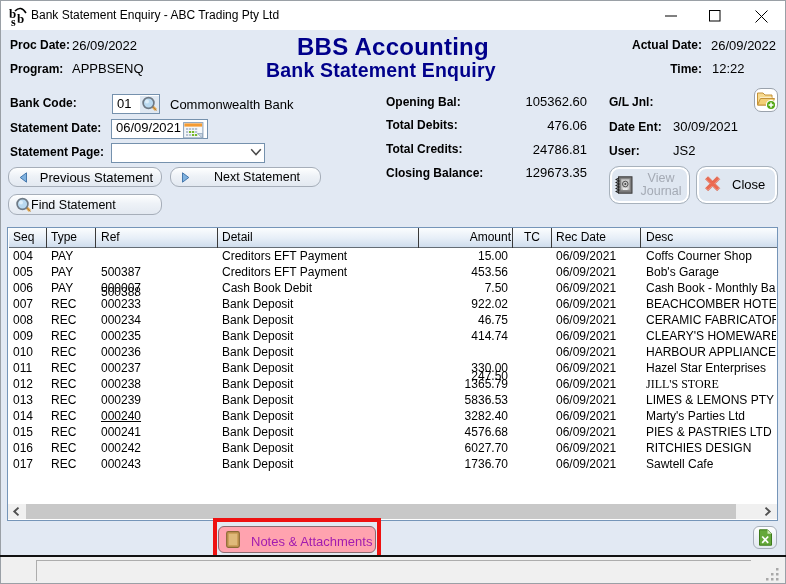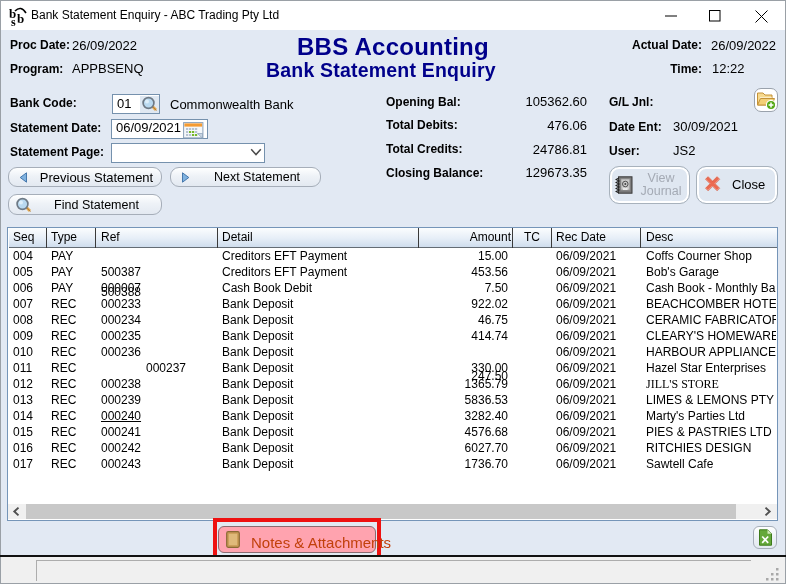--- a/index.html
+++ b/index.html
@@ -99,21 +99,21 @@
 <div class="abs" style="left:31px; top:170px; width:131px; text-align:center; font-size:13px;">Previous Statement</div>
 <svg class="abs" style="left:19px; top:172px;" width="9" height="11" viewBox="0 0 9 11">
   <path d="M7.5 0.8 L1.2 5.5 L7.5 10.2 Z" fill="#7fb2e0" stroke="#3a6ea5" stroke-width="0.9"></path>
 </svg>
 <div class="btn" style="left:170px; top:167px; width:151px; height:20px;"></div>
 <div class="abs" style="left:193px; top:170px; width:128px; text-align:center; font-size:12.5px;">Next Statement</div>
 <svg class="abs" style="left:181px; top:172px;" width="9" height="11" viewBox="0 0 9 11">
   <path d="M1.5 0.8 L7.8 5.5 L1.5 10.2 Z" fill="#7fb2e0" stroke="#3a6ea5" stroke-width="0.9"></path>
 </svg>
 <div class="btn" style="left:8px; top:194px; width:154px; height:21px;"></div>
-<div class="abs" style="left:31px; top:198px; width:131px; text-align:center; font-size:12.5px;">Find Statement</div>
+<div class="abs" style="left:31px; top:198px; width:131px; font-size:12.5px;">Find Statement</div>
 <svg class="abs" style="left:14px; top:196px;" width="20" height="19" viewBox="0 0 20 19">
   <line x1="12.5" y1="11.5" x2="16" y2="15" stroke="#e0a54e" stroke-width="2.8"></line>
   <line x1="12.5" y1="11.5" x2="16.5" y2="15.5" stroke="#b5823c" stroke-width="1"></line>
   <circle cx="8.5" cy="8" r="5.4" fill="#b9d9f0" stroke="#6e7a86" stroke-width="1.7"></circle>
   <circle cx="7" cy="6.5" r="2" fill="#ddeefa" stroke="none"></circle>
 </svg>
 
 <div class="lbl" style="left:386px; top:94.5px;">Opening Bal:</div>
 <div class="val" style="left:422px; top:94px; width:165px; text-align:right;">105362.60</div>
 <div class="lbl" style="left:386px; top:118px;">Total Debits:</div>
@@ -223,21 +223,21 @@
     <div class="cell" style="left:646px; top:328.5px; width:130px; overflow:hidden;">CLEARY'S HOMEWARES</div>
     <div class="cell" style="left:13px; top:344.5px;">010</div>
     <div class="cell" style="left:51px; top:344.5px;">REC</div>
     <div class="cell" style="left:101px; top:344.5px;">000236</div>
     <div class="cell" style="left:222px; top:344.5px;">Bank Deposit</div>
     <div class="cell" style="left:416px; top:344.5px; width:92px; text-align:right;margin-top:24px;">247.50</div>
     <div class="cell" style="left:556px; top:344.5px;">06/09/2021</div>
     <div class="cell" style="left:646px; top:344.5px; width:130px; overflow:hidden;">HARBOUR APPLIANCES</div>
     <div class="cell" style="left:13px; top:360.5px;">011</div>
     <div class="cell" style="left:51px; top:360.5px;">REC</div>
-    <div class="cell" style="left:101px; top:360.5px;margin-left:45px;">000237</div>
+    <div class="cell" style="left:101px; top:360.5px;">000237</div>
     <div class="cell" style="left:222px; top:360.5px;">Bank Deposit</div>
     <div class="cell" style="left:416px; top:360.5px; width:92px; text-align:right;">330.00</div>
     <div class="cell" style="left:556px; top:360.5px;">06/09/2021</div>
     <div class="cell" style="left:646px; top:360.5px; width:130px; overflow:hidden;">Hazel Star Enterprises</div>
     <div class="cell" style="left:13px; top:376.5px;">012</div>
     <div class="cell" style="left:51px; top:376.5px;">REC</div>
     <div class="cell" style="left:101px; top:376.5px;">000238</div>
     <div class="cell" style="left:222px; top:376.5px;">Bank Deposit</div>
     <div class="cell" style="left:416px; top:376.5px; width:92px; text-align:right;">1365.79</div>
     <div class="cell" style="left:556px; top:376.5px;">06/09/2021</div>
@@ -286,21 +286,21 @@
   <path d="M757.5 3.6 L761.7 7.5 L757.5 11.4" fill="none" stroke="#505050" stroke-width="1.9"></path>
 </svg>
 
 <div class="abs" style="left:213px; top:518px; width:168px; height:42px; border:4px solid #ee1111;"></div>
 <div class="abs" style="left:218px; top:526px; width:158px; height:27px; background:#ffa3af;
      border:1px solid #8a6a70; border-radius:6px;"></div>
 <svg class="abs" style="left:226px; top:531px;" width="14" height="17" viewBox="0 0 14 17">
   <rect x="0.7" y="0.7" width="12.6" height="15.6" rx="1.5" fill="#c89a56" stroke="#8a6a34" stroke-width="1.2"></rect>
   <rect x="2.8" y="2.8" width="8.4" height="11.4" fill="#dfb97a"></rect>
 </svg>
-<div class="abs" style="left:251px; top:533.5px; font-size:15px; color:#c2410c;">Notes &amp; Attachments</div>
+<div class="abs" style="left:251px; top:533.5px; font-size:13px; color:#a21caf;">Notes &amp; Attachments</div>
 
 <div class="btn" style="left:753px; top:526px; width:24px; height:23px; border-radius:6px;"></div>
 <svg class="abs" style="left:758px; top:529px;" width="15" height="17" viewBox="0 0 15 17">
   <path d="M1.5 0.8 L9.5 0.8 L13.5 4.8 L13.5 16.2 L1.5 16.2 Z" fill="#64a83a" stroke="#3d7a1a"></path>
   <path d="M9.5 0.8 L9.5 4.8 L13.5 4.8 Z" fill="#cfe8b8"></path>
   <path d="M4.2 7.5 L10.2 13.8 M10.2 7.5 L4.2 13.8" stroke="#fff" stroke-width="1.7"></path>
 </svg>
 
 <div class="abs" style="left:0px; top:555px; width:786px; height:2px; background:#111;"></div>
 <div class="abs" style="left:1px; top:557px; width:784px; height:26px; background:#f0f0f0;"></div>

